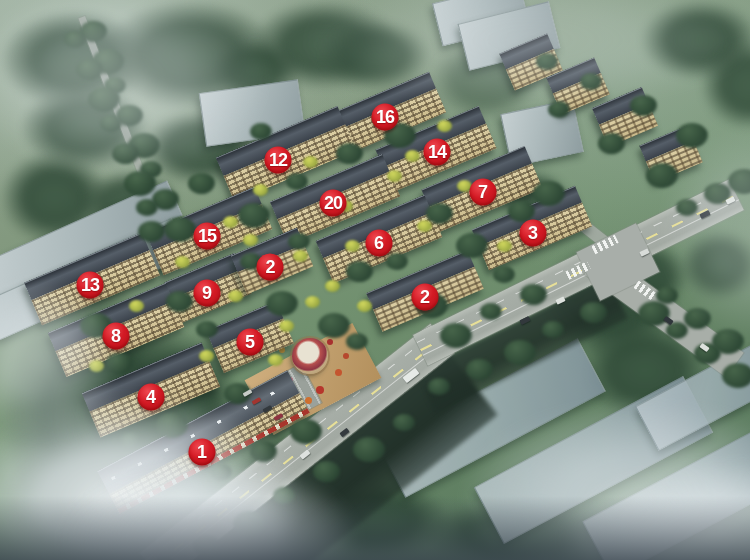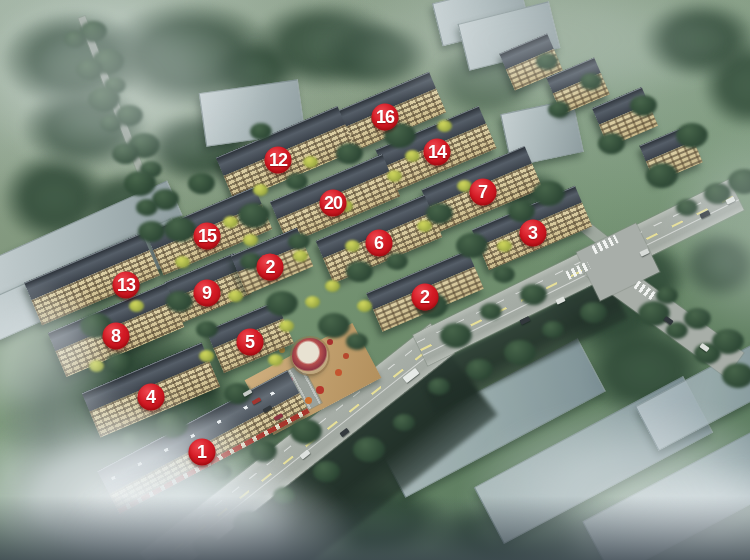--- a/index.html
+++ b/index.html
@@ -367,18 +367,18 @@
       <div class="marker" style="left: 533px; top: 233px;">3</div>
       <div class="marker" style="left: 151px; top: 397px;">4</div>
       <div class="marker" style="left: 250px; top: 342px;">5</div>
       <div class="marker" style="left: 379px; top: 243px;">6</div>
       <div class="marker" style="left: 483px; top: 192px;">7</div>
       <div class="marker" style="left: 116px; top: 336px;">8</div>
       <div class="marker" style="left: 207px; top: 293px;">9</div>
       <div class="marker two" style="left: 270px; top: 267px;">2</div>
       <div class="marker two" style="left: 333px; top: 203px;">20</div>
       <div class="marker two" style="left: 437px; top: 152px;">14</div>
-      <div class="marker two" style="left: 90px; top: 285px; margin-left: 36px;">13</div>
+      <div class="marker two" style="left: 90px; top: 285px;">13</div>
       <div class="marker two" style="left: 207px; top: 236px;">15</div>
       <div class="marker two" style="left: 278px; top: 160px;">12</div>
       <div class="marker two" style="left: 385px; top: 117px;">16</div>
     </div>
 </div>
 
 </body></html>

